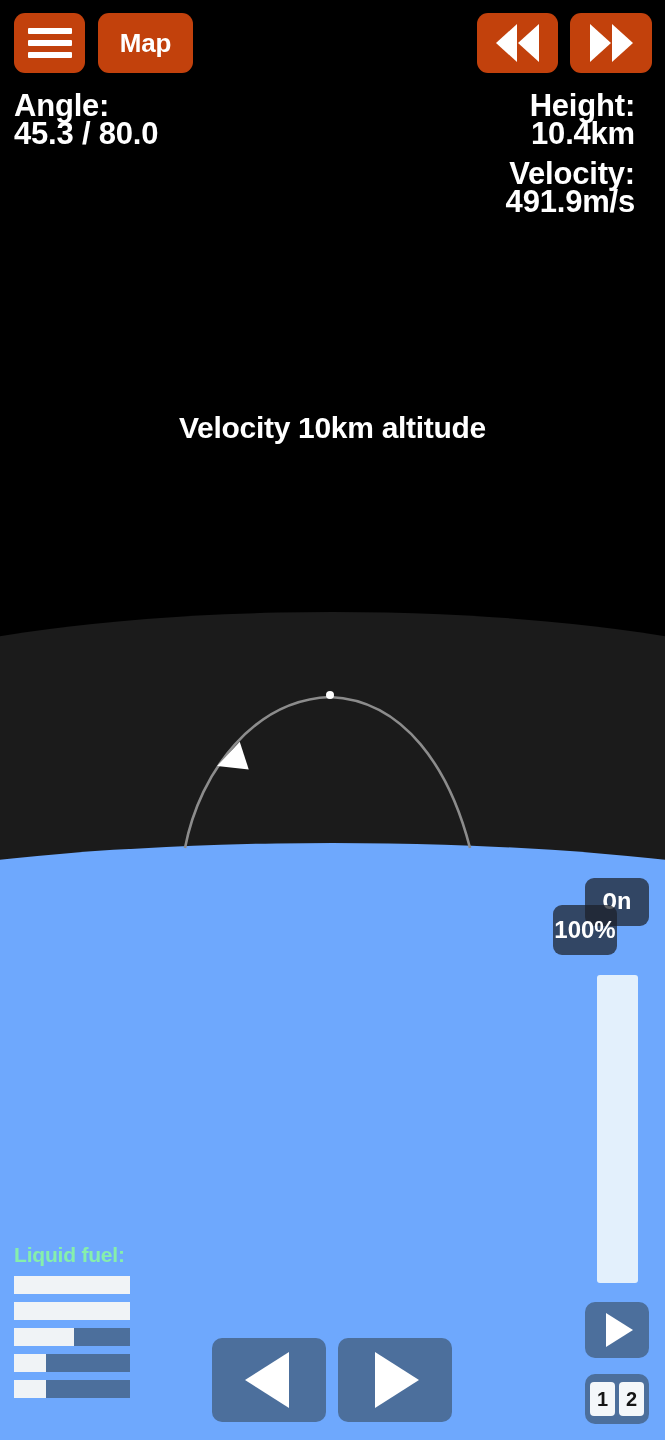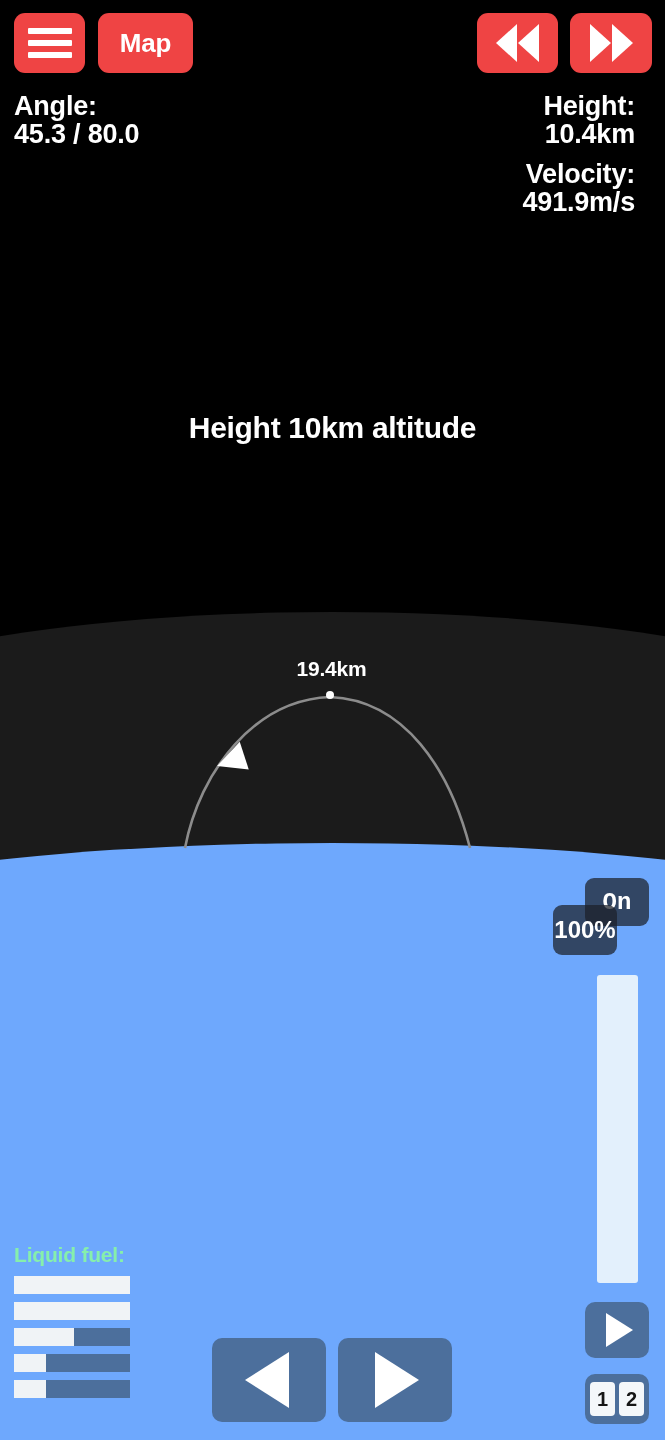--- a/index.html
+++ b/index.html
@@ -90,21 +90,21 @@
     text-align: center;
     color: #ffffff;
     font-size: 30px;
     font-weight: bold;
     letter-spacing: -0.3px;
   }
 
   
   .btn-dark {
     position: absolute;
-    background: #ef4444;
+    background: #c2410c;
     border-radius: 11px;
     display: flex;
     align-items: center;
     justify-content: center;
     box-sizing: border-box;
     cursor: pointer;
   }
   #menu-button { left: 14px; top: 13px; width: 71px; height: 60px; }
   #map-button  { left: 98px; top: 13px; width: 95px; height: 60px; }
   #rewind-button { left: 477px; top: 13px; width: 81px; height: 60px; }
@@ -140,21 +140,21 @@
     width: 0; height: 0;
     border-top: 19px solid transparent;
     border-bottom: 19px solid transparent;
     border-left: 21px solid #ffffff;
   }
 
   
   .hud-text {
     position: absolute;
     color: #ffffff;
-    font-size: 27px;
+    font-size: 31px;
     font-weight: bold;
     line-height: 28px;
     letter-spacing: -0.2px;
   }
   #hud-angle { left: 14px; top: 92px; text-align: left; }
   #hud-right { right: 30px; top: 92px; text-align: right; }
   #hud-right .group { margin-bottom: 12px; }
   #hud-right .group:last-child { margin-bottom: 0; }
 
   
@@ -275,25 +275,22 @@
   </div>
 
   <svg class="traj-svg" viewBox="0 0 665 1440">
     <path class="traj-path" d="M 185 848 C 200 770 255 700 330 697 C 405 700 450 770 470 848"></path>
     <circle class="apoapsis-dot" cx="330" cy="695" r="4"></circle>
     <g transform="translate(232,760) rotate(-22)">
       <polygon class="rocket-marker" points="-16,0 14,-14 12,15"></polygon>
     </g>
   </svg>
 
-  <div class="apoapsis-label">
-    <span>19.4km</span>
-  </div>
-
-  <div class="center-message">Height 10km altitude</div>
+
+  <div class="center-message">Velocity 10km altitude</div>
 
   <div class="btn-dark" id="menu-button">
     <span class="hamburger">
       <i></i>
         <i></i>
         <i></i>
     </span>
   </div>
 
   <div class="btn-dark" id="map-button">

